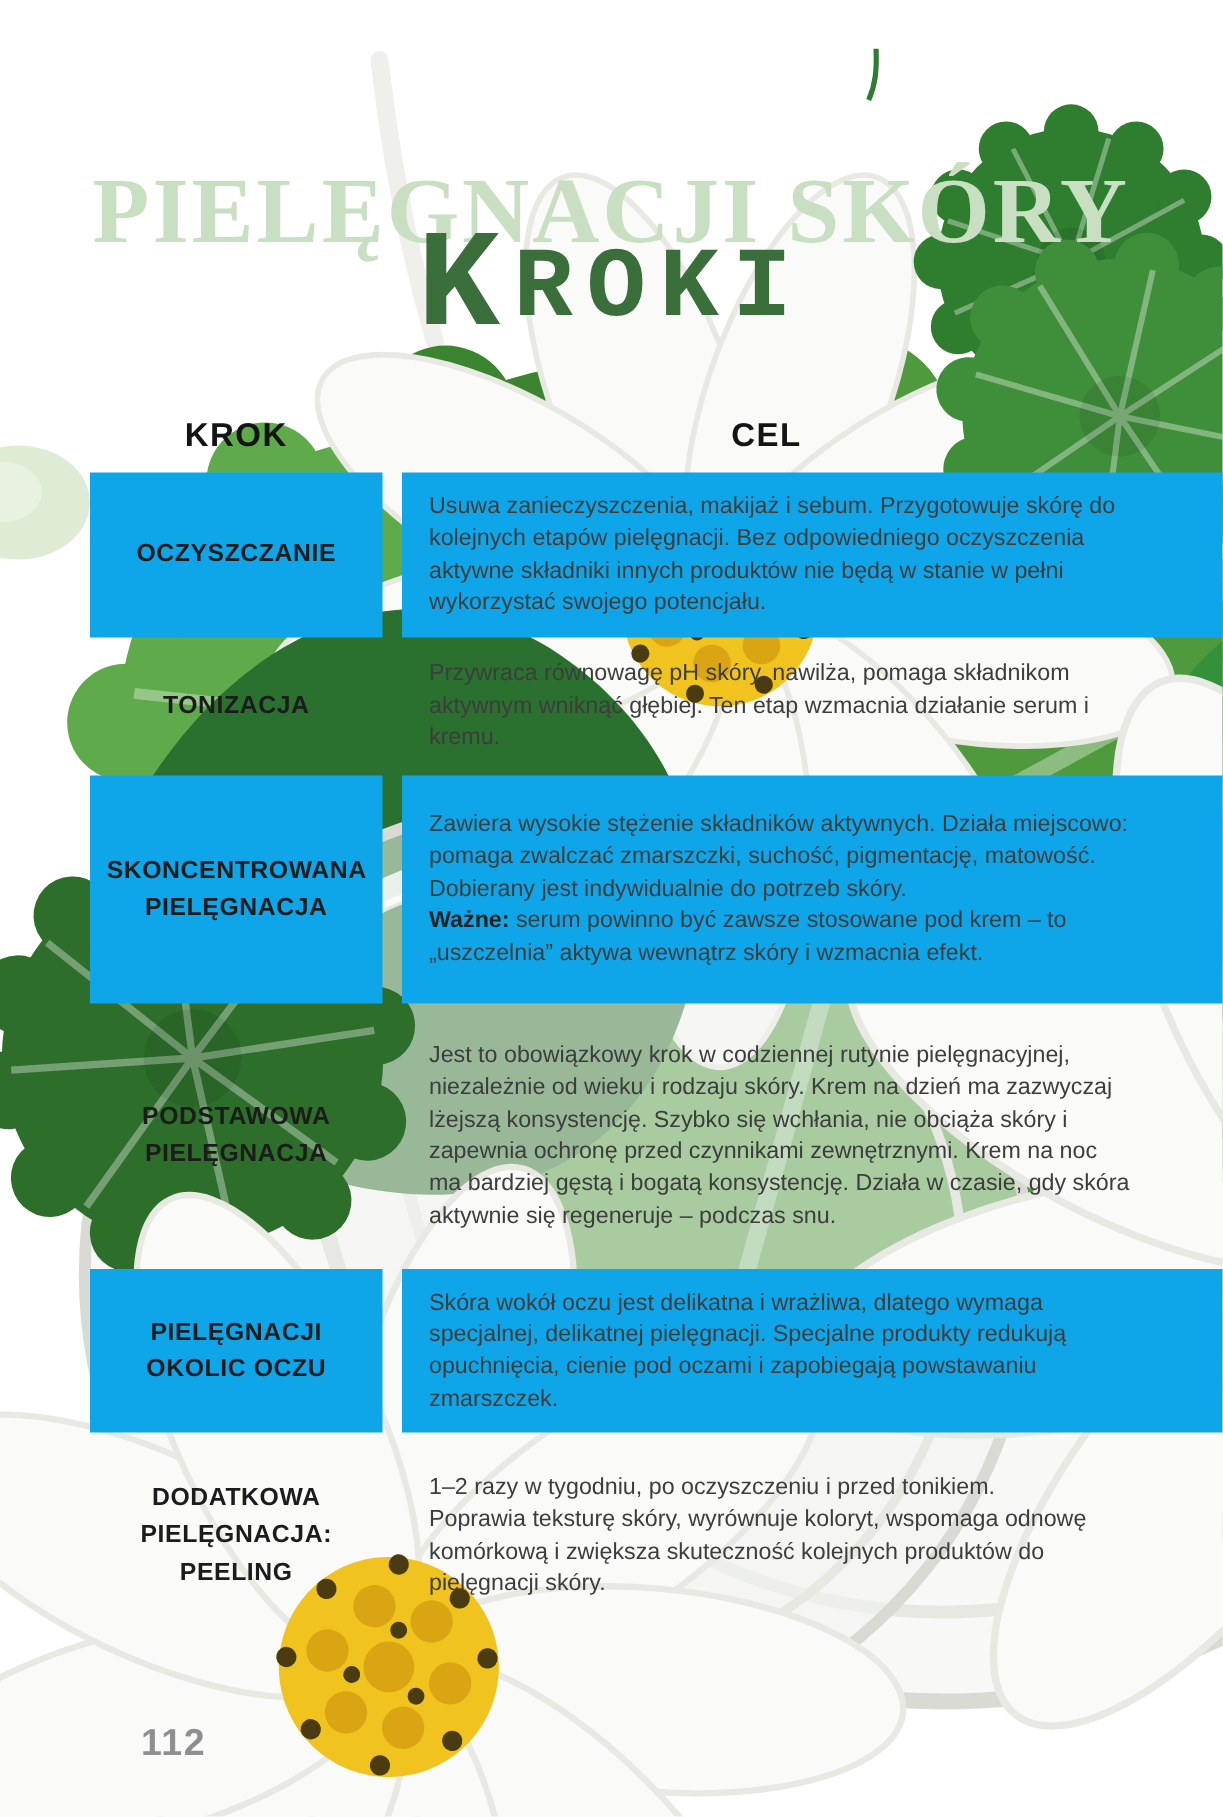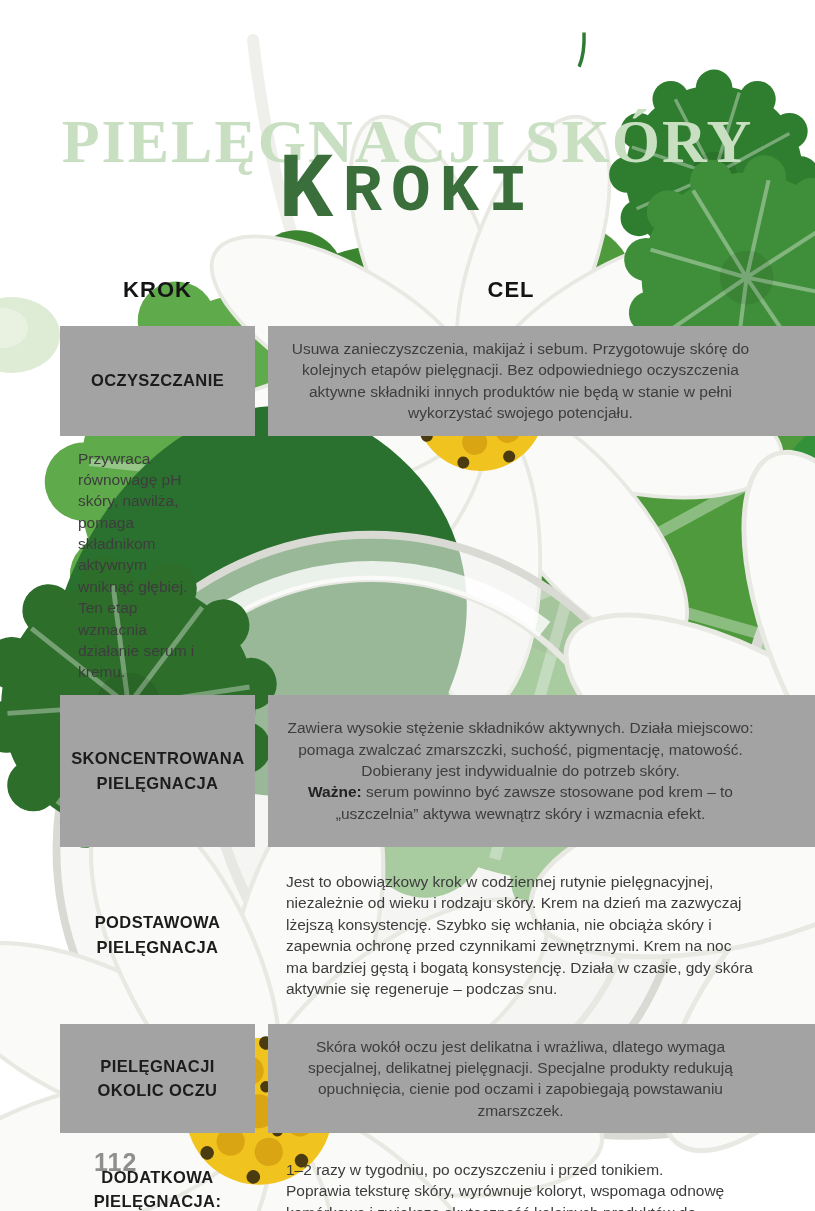--- a/index.html
+++ b/index.html
@@ -21,27 +21,27 @@
     font-size:62px;letter-spacing:2px;color:#c8dfc2;white-space:nowrap;margin-top:24px;
   }
   .heading{
     position:absolute;top:146px;left:0;width:100%;text-align:center;
     font-family:Liberation Mono, monospace;font-weight:bold;
     color:#3a6f3b;font-size:66px;letter-spacing:9px;line-height:1;
   }
   .heading .initial{font-size:92px;letter-spacing:9px;vertical-align:-6px;}
   
   .thead{display:grid;grid-template-columns:195px 1fr;column-gap:20px;
-    margin-bottom:23px;}
+    margin-bottom:12px;}
   .thead .th{font-size:22px;font-weight:bold;color:#141414;text-align:center;
     letter-spacing:1px;line-height:27px;}
   .thead .th.cel{padding-right:86px;padding-left:18px;}
   .row{display:grid;grid-template-columns:195px 1fr;column-gap:13px;}
   .row .cell{background:transparent;}
-  .row.green .cell{background:#a3a3a3;text-align:center;}
+  .row.green .cell{background:#0ea5e9;}
   .cell.step{
     display:flex;align-items:center;justify-content:center;text-align:center;
     font-weight:bold;font-size:16.5px;letter-spacing:.4px;color:#1c1c1c;
     line-height:1.5;padding:8px 18px;
   }
   .cell.goal{
     display:flex;flex-direction:column;justify-content:center;
     padding:12px 60px 12px 18px;font-size:15.5px;line-height:1.38;color:#3d3d3d;
   }
   .cell.goal p{margin:0;white-space:pre-line;}
@@ -187,20 +187,21 @@
   </div>
 
   <div class="row green r1">
     <div class="cell step">OCZYSZCZANIE</div>
     <div class="cell goal">
       <p>Usuwa zanieczyszczenia, makijaż i sebum. Przygotowuje skórę do kolejnych etapów pielęgnacji. Bez odpowiedniego oczyszczenia aktywne składniki innych produktów nie będą w stanie w pełni wykorzystać swojego potencjału.</p>
     </div>
   </div>
 
   <div class="row r2">
+    <div class="cell step">TONIZACJA</div>
     <div class="cell goal">
       <p>Przywraca równowagę pH skóry, nawilża, pomaga składnikom aktywnym wniknąć głębiej. Ten etap wzmacnia działanie serum i kremu.</p>
     </div>
   </div>
 
   <div class="row green r3">
     <div class="cell step">SKONCENTROWANA PIELĘGNACJA</div>
     <div class="cell goal">
       <p>Zawiera wysokie stężenie składników aktywnych. Działa miejscowo: pomaga zwalczać zmarszczki, suchość, pigmentację, matowość. Dobierany jest indywidualnie do potrzeb skóry.</p>
       <p><b>Ważne:</b><span> serum powinno być zawsze stosowane pod krem – to „uszczelnia” aktywa wewnątrz skóry i wzmacnia efekt.</span></p>

